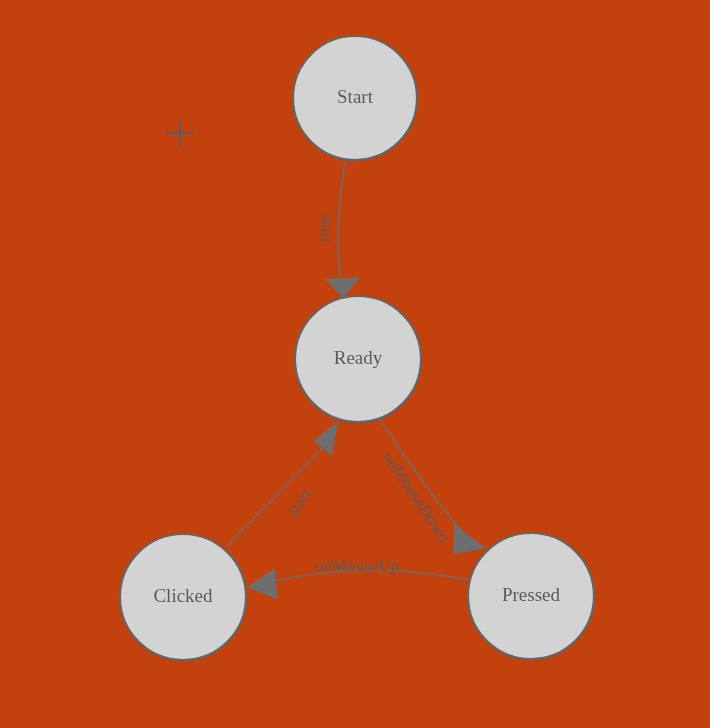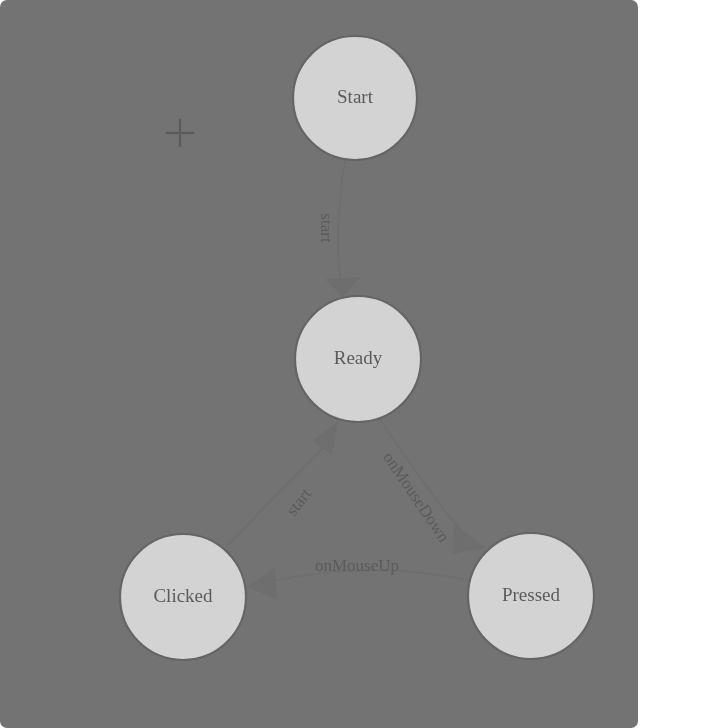--- a/index.html
+++ b/index.html
@@ -8,24 +8,23 @@
     background: #ffffff;
   }
   body {
     width: 710px;
     height: 728px;
     overflow: hidden;
     font-family: "Liberation Serif", "DejaVu Serif", serif;
   }
   #canvas-wrap {
     position: relative;
-    width: 638px;
+    width: 710px;
     height: 728px;
-    background: #737373;
-    border-radius: 7px;
+    background: #c2410c;
   }
   svg#diagram {
     position: absolute;
     top: 0;
     left: 0;
     width: 710px;
     height: 728px;
     display: block;
   }
   .state-circle {

